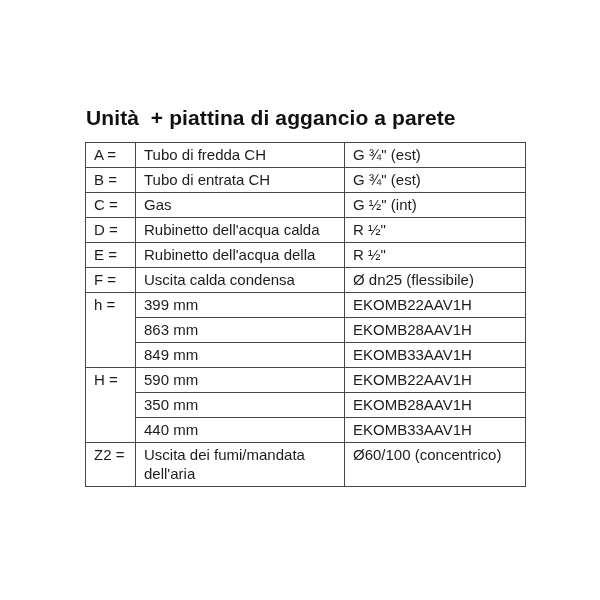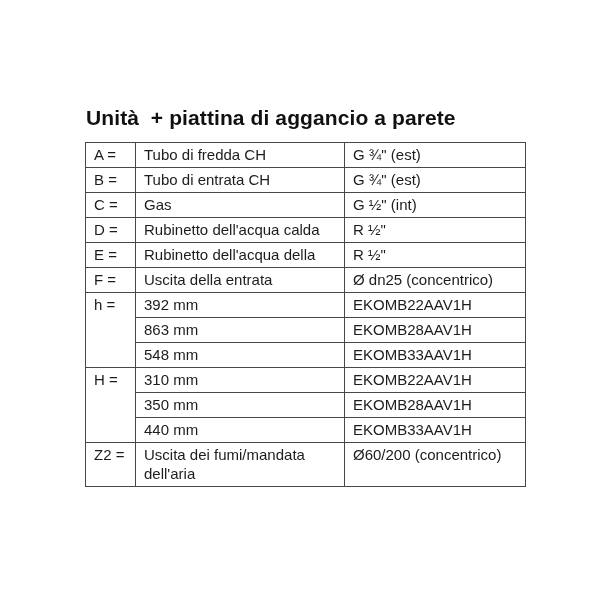--- a/index.html
+++ b/index.html
@@ -84,49 +84,49 @@
           <td>Rubinetto dell'acqua calda</td>
           <td>R ½"</td>
         </tr>
         <tr>
           <td rowspan="1">E =</td>
           <td>Rubinetto dell'acqua della</td>
           <td>R ½"</td>
         </tr>
         <tr>
           <td rowspan="1">F =</td>
-          <td>Uscita della entrata</td>
-          <td>Ø dn25 (concentrico)</td>
+          <td>Uscita calda condensa</td>
+          <td>Ø dn25 (flessibile)</td>
         </tr>
         <tr>
           <td rowspan="3">h =</td>
-          <td>392 mm</td>
+          <td>399 mm</td>
           <td>EKOMB22AAV1H</td>
         </tr>
         <tr>
           <td>863 mm</td>
           <td>EKOMB28AAV1H</td>
         </tr>
         <tr>
-          <td>548 mm</td>
+          <td>849 mm</td>
           <td>EKOMB33AAV1H</td>
         </tr>
         <tr>
           <td rowspan="3">H =</td>
-          <td>310 mm</td>
+          <td>590 mm</td>
           <td>EKOMB22AAV1H</td>
         </tr>
         <tr>
           <td>350 mm</td>
           <td>EKOMB28AAV1H</td>
         </tr>
         <tr>
           <td>440 mm</td>
           <td>EKOMB33AAV1H</td>
         </tr>
         <tr>
           <td rowspan="1">Z2 =</td>
           <td>Uscita dei fumi/mandata dell'aria</td>
-          <td>Ø60/200 (concentrico)</td>
+          <td>Ø60/100 (concentrico)</td>
         </tr>
       </tbody>
   </table>
 </div>
 
 </body></html>

